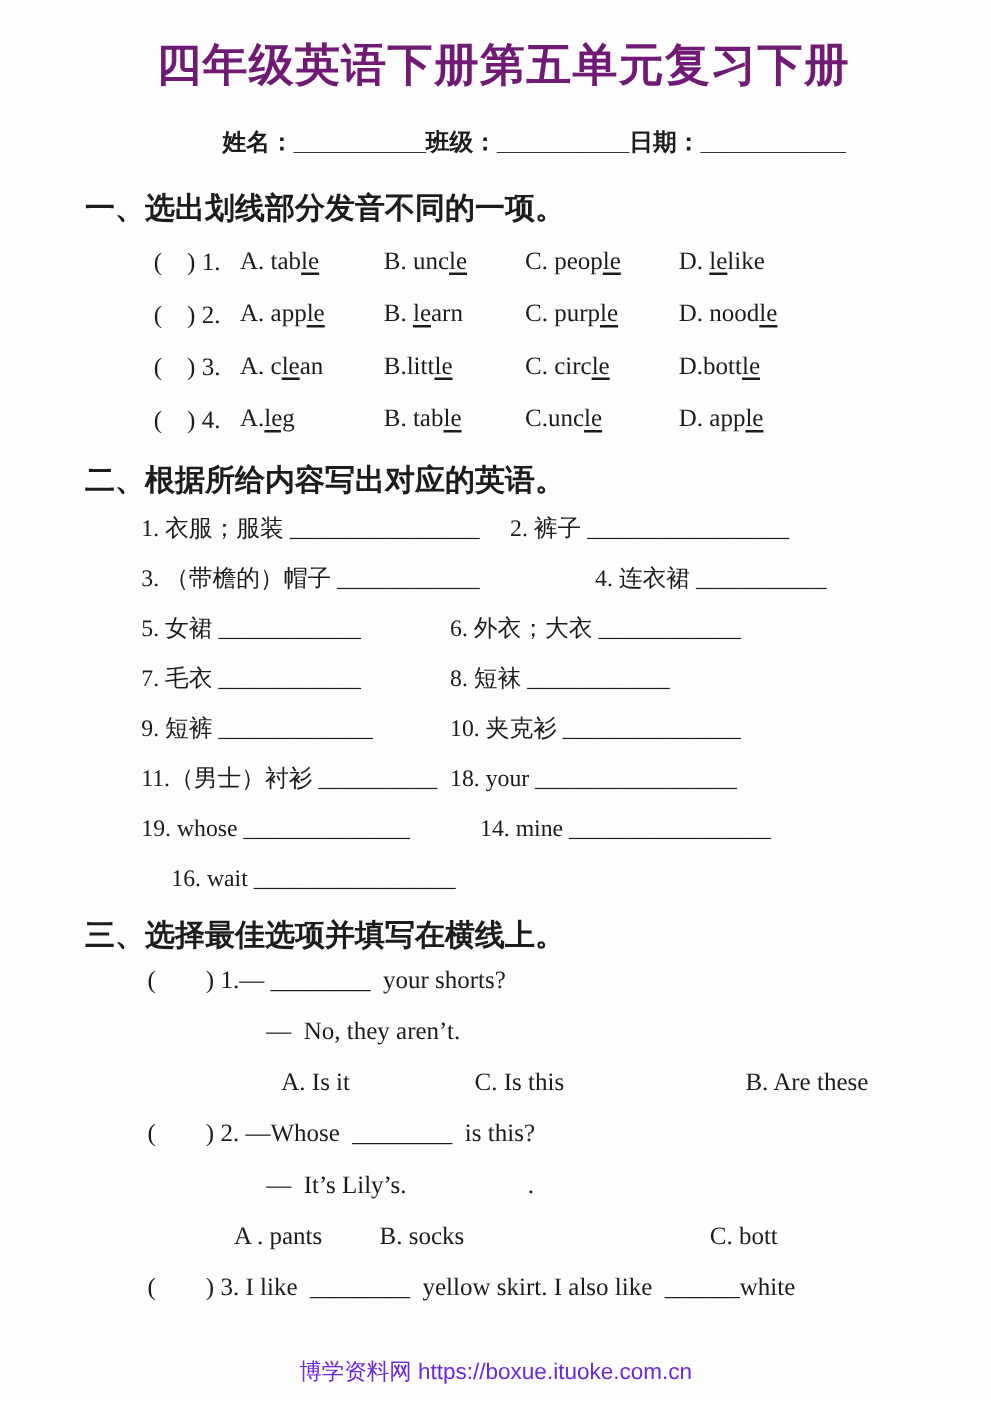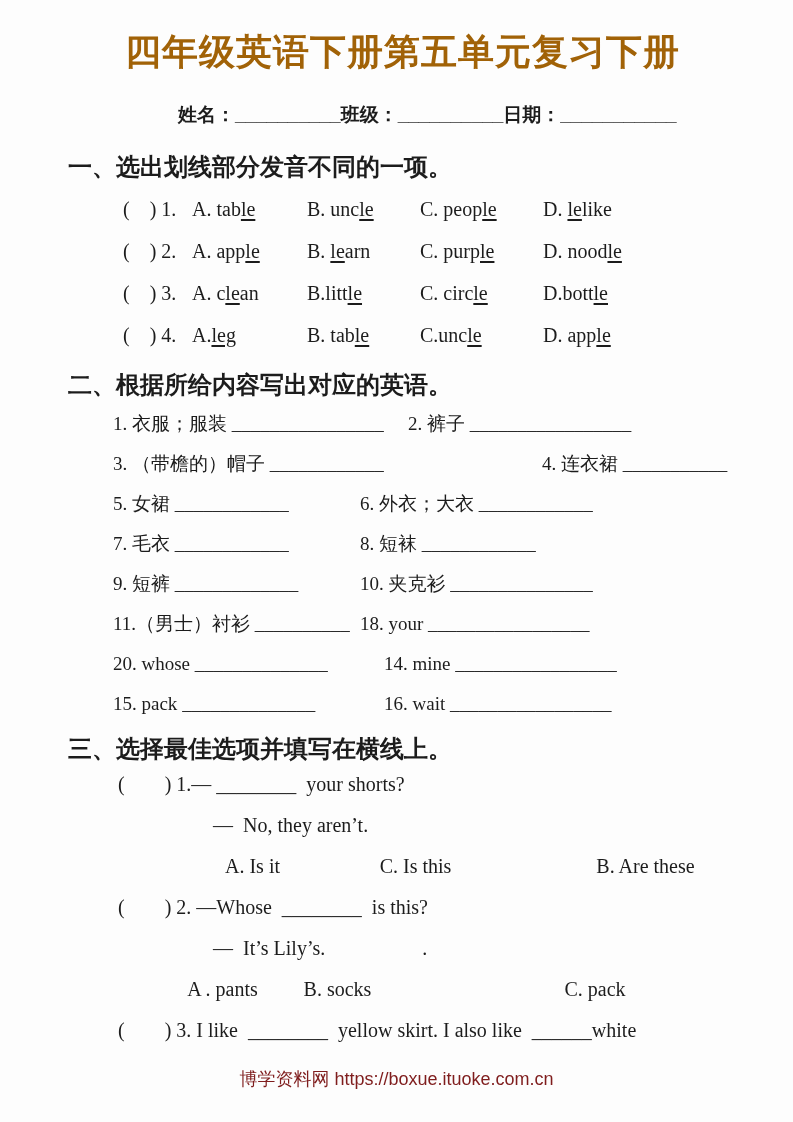--- a/index.html
+++ b/index.html
@@ -3,21 +3,21 @@
 <meta charset="utf-8">
 <style>
   html,body { margin:0; padding:0; background:#ffffff; }
   .page {
     width:793px; height:1122px; background:#fdfdfd; overflow:hidden;
     font-family:"Liberation Serif", serif; color:#1c1c1c; box-sizing:border-box;
   }
   .hd-title {
     margin-top:30px; text-align:center;
     font-family:"Liberation Sans", sans-serif; font-weight:bold;
-    font-size:36px; line-height:44px; letter-spacing:1px; color:#a16207;padding-left:12px;
+    font-size:36px; line-height:44px; letter-spacing:1px; color:#701a75;padding-left:12px;
   }
   .name-line {
     margin:26px 0 0 178px;
     font-family:"Liberation Sans", sans-serif; font-weight:bold;
     font-size:19px; line-height:30px; white-space:pre-wrap;
   }
   .sec-heading {
     font-family:"Liberation Sans", sans-serif; font-weight:bold;
     font-size:24px; line-height:30px; margin-left:68px;
   }
@@ -28,36 +28,36 @@
   
   .s1-grid { margin:6px 0 0 123px; font-size:20px; }
   .s1-row { display:grid; grid-template-columns:69px 115px 113px 123px auto; height:42px; align-items:center; }
   .s1-prefix { white-space:pre-wrap; }
   .u { text-decoration:underline; text-decoration-thickness:1.5px; text-underline-offset:3px; }
 
   
   .s2-grid { margin:4px 0 0 113px; display:grid; grid-template-columns:247px auto; font-size:19px; }
   .s2-item { height:40px; line-height:40px; white-space:nowrap; }
   .pad-a { padding-left:48px; }
-  .pad-b { padding-left:116px;text-align:center; }
+  .pad-b { padding-left:116px; }
   .pad-c { padding-left:24px; }
   .blank { letter-spacing:0; }
 
   
   .s3 { margin-left:118px; font-size:20px; }
   .s3-line { height:41px; line-height:41px; white-space:pre-wrap; }
   .s3-reply { padding-left:95px; }
   .s3-opts { display:grid; height:41px; align-items:center;text-align:center; }
   .opts1 { grid-template-columns:161px 165px auto; padding-left:54px; }
   .opts2 { grid-template-columns:111px 119px auto; padding-left:49px; }
   .stray { margin-left:97px; }
 
   .footer {
-    margin-top:16px; text-align:center;
-    font-family:"Liberation Sans", sans-serif; font-size:18px; color:#7f1d1d;
+    margin-top:34px; text-align:center;
+    font-family:"Liberation Sans", sans-serif; font-size:18px; color:#6d28d9;
   }
 </style>
 </head>
 <body>
 
 <div class="page">
 
   <div class="hd-title">四年级英语下册第五单元复习下册</div>
 
   <div class="name-line"><span>姓名：</span><span class="blank">__________</span><span>班级：</span><span class="blank">__________</span><span>日期：</span><span class="blank">___________</span></div>
@@ -103,41 +103,40 @@
     <div class="s2-item"><span>3. （带檐的）帽子 </span><span class="blank">____________</span></div>
     <div class="s2-item pad-b"><span>4. 连衣裙 </span><span class="blank">___________</span></div>
     <div class="s2-item"><span>5. 女裙 </span><span class="blank">____________</span></div>
     <div class="s2-item"><span>6. 外衣；大衣 </span><span class="blank">____________</span></div>
     <div class="s2-item"><span>7. 毛衣 </span><span class="blank">____________</span></div>
     <div class="s2-item"><span>8. 短袜 </span><span class="blank">____________</span></div>
     <div class="s2-item"><span>9. 短裤 </span><span class="blank">_____________</span></div>
     <div class="s2-item"><span>10. 夹克衫 </span><span class="blank">_______________</span></div>
     <div class="s2-item"><span>11.（男士）衬衫 </span><span class="blank">__________</span></div>
     <div class="s2-item"><span>18. your </span><span class="blank">_________________</span></div>
-    <div class="s2-item"><span>20. whose </span><span class="blank">______________</span></div>
+    <div class="s2-item"><span>19. whose </span><span class="blank">______________</span></div>
     <div class="s2-item pad-c"><span>14. mine </span><span class="blank">_________________</span></div>
-    <div class="s2-item"><span>15. pack </span><span class="blank">______________</span></div>
     <div class="s2-item pad-c"><span>16. wait </span><span class="blank">_________________</span></div>
   </div>
 
   <div class="sec-heading h3">三、选择最佳选项并填写在横线上。</div>
 
   <div class="s3">
     <div class="s3-line"><span>(　　) </span><span>1.— ________  your shorts?</span></div>
     <div class="s3-line s3-reply"><span>—  No, they aren’t.</span></div>
     <div class="s3-opts opts1">
       <span>A. Is it</span>
       <span>C. Is this</span>
       <span>B. Are these</span>
     </div>
     <div class="s3-line"><span>(　　) </span><span>2. —Whose  ________  is this?</span></div>
     <div class="s3-line s3-reply"><span>—  It’s Lily’s.</span><span class="stray">.</span></div>
     <div class="s3-opts opts2">
       <span>A . pants</span>
       <span>B. socks</span>
-      <span>C. pack</span>
+      <span>C. bott</span>
     </div>
     <div class="s3-line"><span>(　　) </span><span>3. I like  ________  yellow skirt. I also like  ______white</span></div>
   </div>
 
   <div class="footer">博学资料网 https://boxue.ituoke.com.cn</div>
 
 </div>
 
 </body></html>

